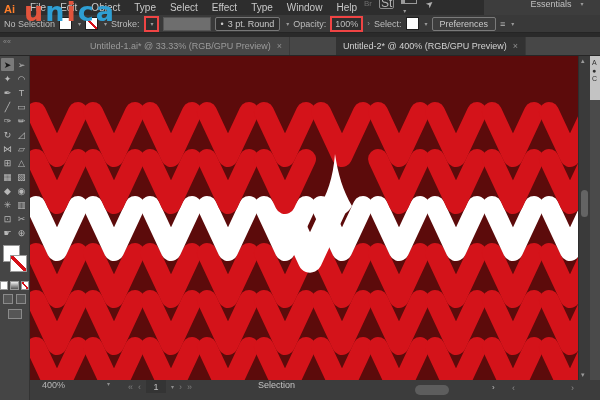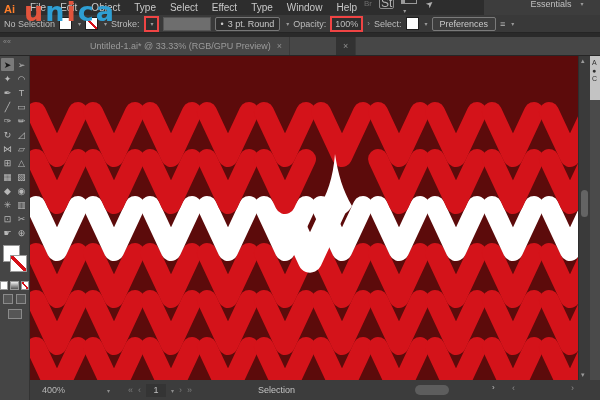--- a/index.html
+++ b/index.html
@@ -64,21 +64,21 @@
   .canvas svg{display:block;}
   
   .vscroll{position:absolute;top:56px;left:578px;width:12px;height:324px;background:#3a3a3a;border-left:1px solid #2e2e2e;box-sizing:border-box;}
   .vs-arrow{position:absolute;left:2px;color:#9a9a9a;font-size:7px;}
   .vs-thumb{position:absolute;left:2px;top:134px;width:7px;height:27px;background:#646464;border-radius:4px;}
   .sliver{position:absolute;top:56px;left:590px;width:10px;height:324px;background:#4a4a4a;}
   .sliver-top{width:10px;height:44px;background:#c3c3c3;color:#2e2e2e;font-size:7px;line-height:8px;
               display:flex;flex-direction:column;align-items:flex-start;padding:3px 0 0 2px;box-sizing:border-box;}
   
   .statusbar{position:absolute;top:380px;left:30px;width:570px;height:20px;background:#3c3c3c;
-             display:flex;align-items:center;font-size:9px;color:#b8b8b8;}
+             display:flex;align-items:flex-start;font-size:9px;color:#b8b8b8;}
   .sb-zoom{margin-left:12px;}
   .sb-chev{color:#8d8d8d;font-size:6px;}
   .sb-zoom-chev{margin-left:42px;}
   .sb-nav{display:flex;align-items:center;gap:5px;margin-left:18px;color:#7d7d7d;}
   .ab-box{width:20px;height:13px;background:#343434;color:#c0c0c0;display:flex;align-items:center;justify-content:center;}
   .sb-status{margin-left:66px;color:#c3c3c3;}
   .hthumb{position:absolute;left:385px;top:5px;width:34px;height:10px;background:#5d5d5d;border-radius:5px;}
   .ha1{position:absolute;left:462px;top:3px;color:#c0c0c0;font-size:8px;}
   .ha2{position:absolute;left:482px;top:3px;color:#8d8d8d;}
   .ha3{position:absolute;right:26px;top:3px;color:#8d8d8d;}
@@ -148,20 +148,21 @@
   <div class="gapstrip"></div>
 
   <div class="tabbar">
     <span class="tab-lead">««</span>
     <div id="tabs" style="display:flex">
         <div class="tab">
           <span>Untitled-1.ai* @ 33.33% (RGB/GPU Preview)</span>
           <span class="tab-close">×</span>
         </div>
         <div class="tab active">
+          <span>Untitled-2* @ 400% (RGB/GPU Preview)</span>
           <span class="tab-close">×</span>
         </div>
       </div>
   </div>
 
   <div class="toolbar">
     <div id="tools">
         <div class="tool sel">➤</div>
         <div class="tool">➢</div>
         <div class="tool">✦</div>

